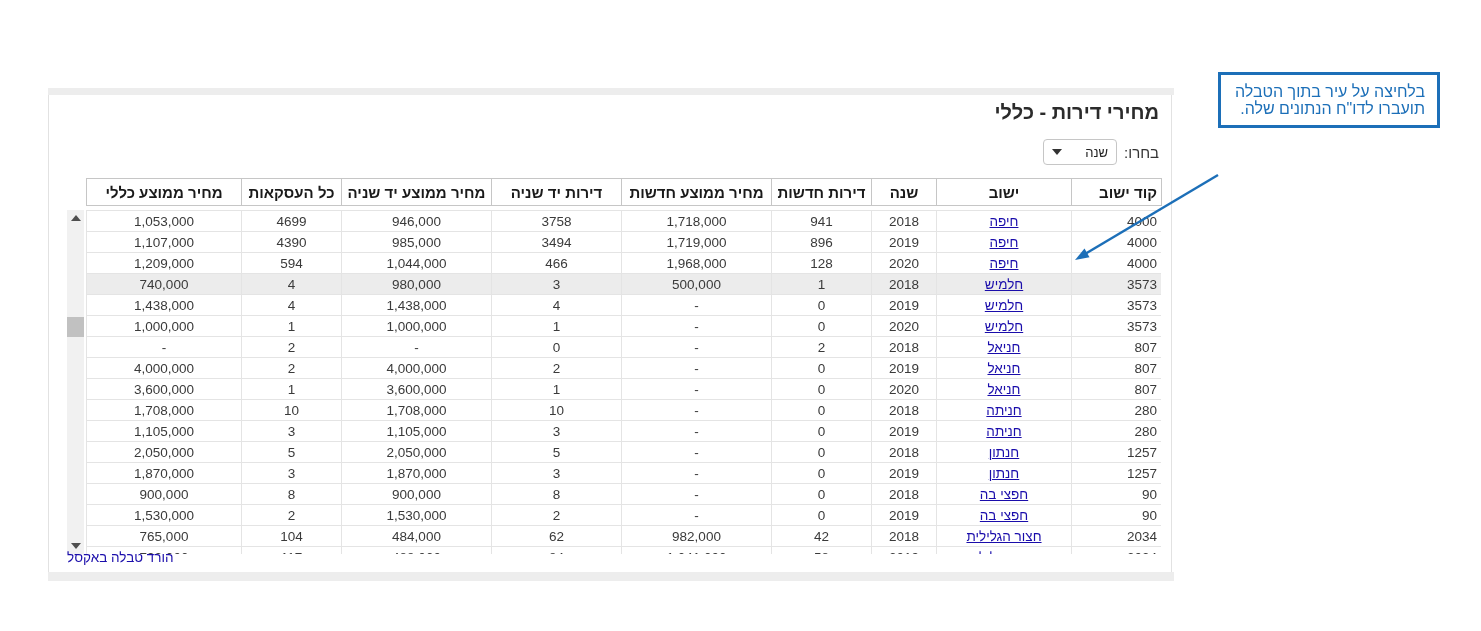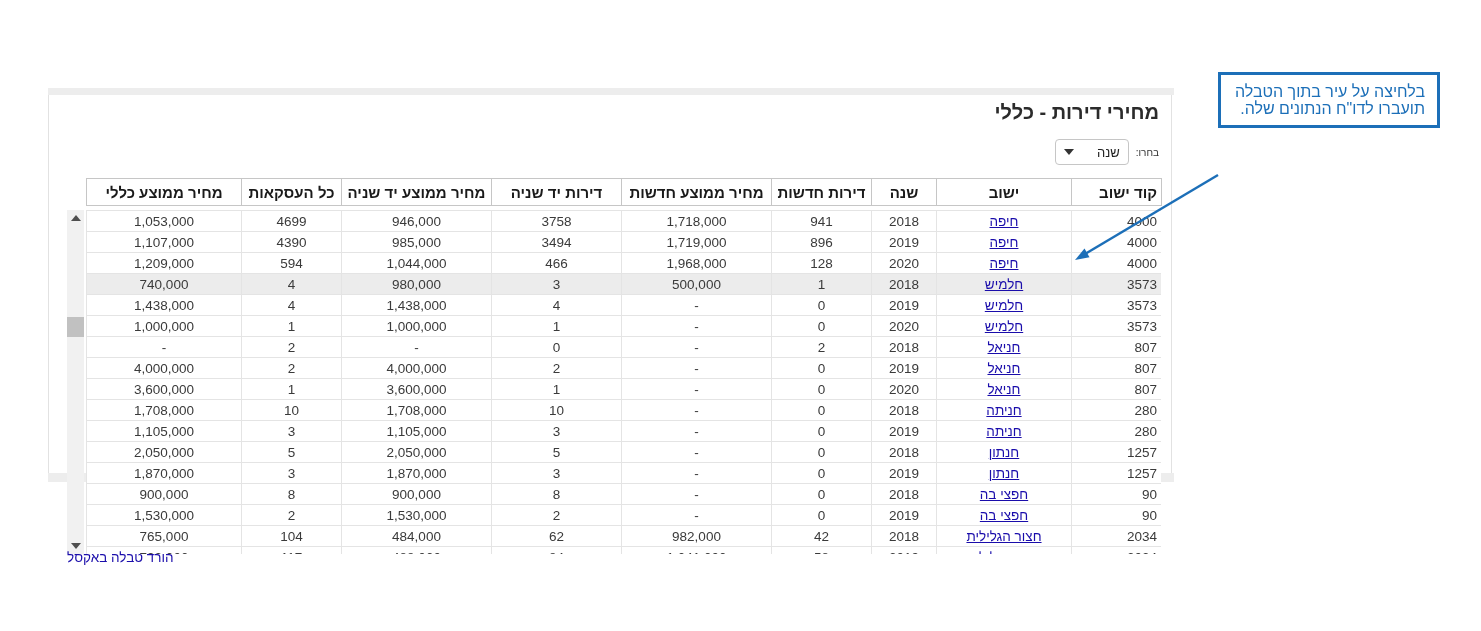--- a/index.html
+++ b/index.html
@@ -1,30 +1,30 @@
 <!DOCTYPE html>
 <html lang="he" style="--accent: #1c6fb8; --link: #1a0dab; --hl: #ececec;"><head>
 <meta charset="utf-8">
 <style>
   :root { --accent:#1c6fb8; --link:#1a0dab; --hl:#ececec; }
   * { box-sizing:border-box; }
   body { margin:0; background:#fff; font-family:"Liberation Sans","DejaVu Sans",sans-serif; }
   .page { position:relative; width:1481px; height:631px; background:#fff; overflow:hidden; }
 
-  .panel { position:absolute; left:48px; top:88px; width:1124px; height:394px;
+  .panel { position:absolute; left:48px; top:88px; width:1124px; height:493px;
            background:#fff; border-left:1px solid #e2e2e2; border-right:1px solid #e2e2e2; }
   .strip-top { position:absolute; left:-1px; top:0; width:1126px; height:7px; background:#ededed; }
   .strip-bottom { position:absolute; left:-1px; bottom:0; width:1126px; height:9px; background:#ededed; }
 
   .title { position:absolute; right:12px; top:13px; direction:rtl;
            font-size:20px; font-weight:bold; color:#2b2b2b; }
 
   .filter { position:absolute; right:12px; top:51px; direction:rtl;
             display:flex; align-items:center; gap:7px; }
-  .filter-label { font-size:10px; color:#333; }
+  .filter-label { font-size:15px; color:#333; }
   .select-box { width:74px; height:26px; border:1px solid #c6c6c6; border-radius:4px;
                 background:#fff; display:flex; align-items:center;
                 justify-content:space-between; padding:0 8px; direction:rtl; cursor:default; }
   .select-value { font-size:13px; color:#222; }
   .chevron { width:0; height:0; border-left:5px solid transparent;
              border-right:5px solid transparent; border-top:6px solid #333; }
 
   .table-wrap { position:absolute; left:18px; top:90px; width:1094px; height:376px; }
   .sbar { position:absolute; left:0; top:32px; width:17px; height:344px; background:#f1f1f1; }
   .sbar-btn { position:absolute; left:0; width:17px; height:16px; display:flex;

